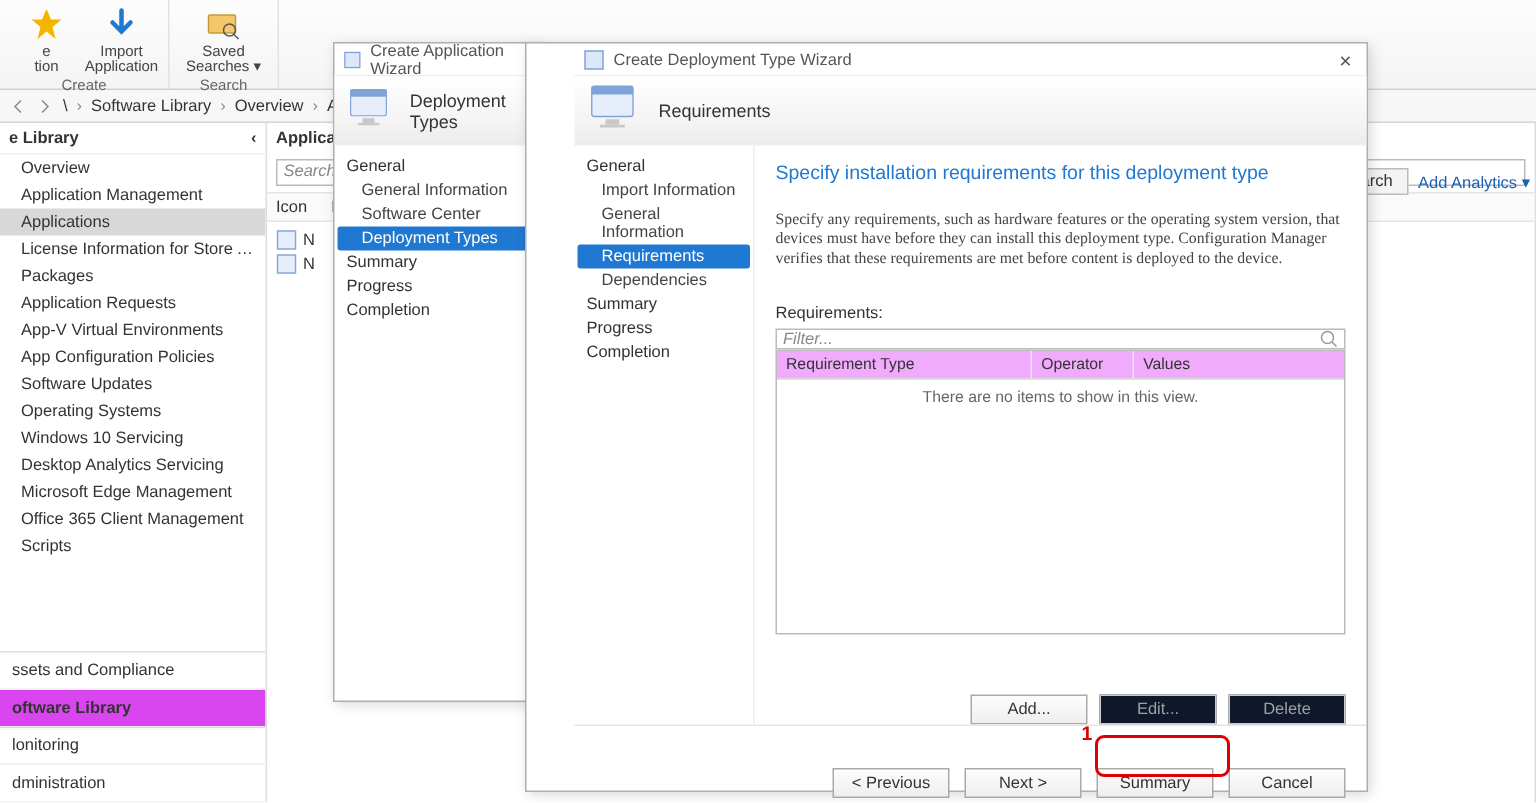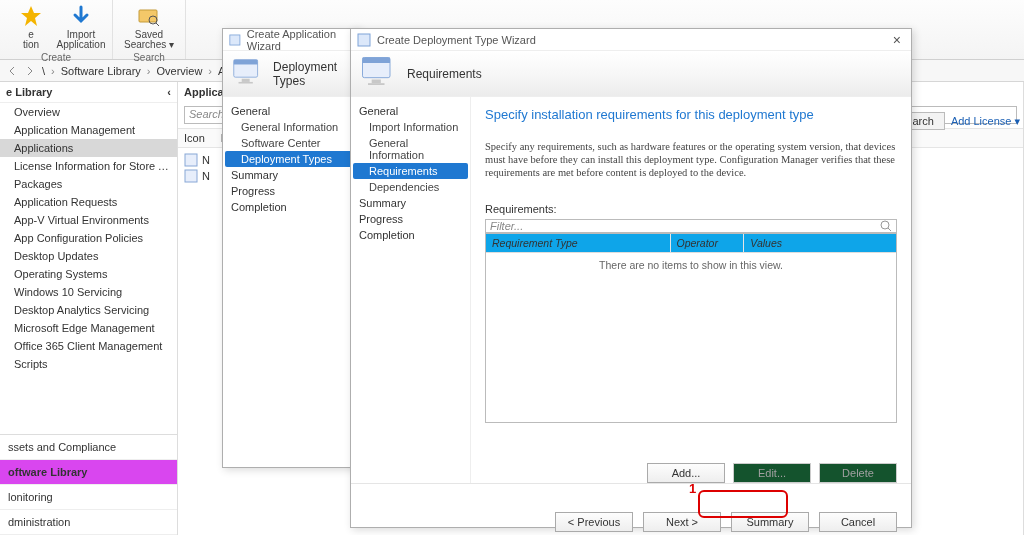--- a/index.html
+++ b/index.html
@@ -136,21 +136,21 @@
   
   .wizard {
     position: absolute;
     background: #fff;
     border: 1px solid #aeaeae;
     box-shadow: 2px 2px 8px rgba(0,0,0,.15);
     display: flex; flex-direction: column;
     z-index: 10;
   }
   .wizard.back { left: 222px; top: 28px; width: 138px; height: 440px; z-index: 9; }
-  .wizard.front { left: 350px; top: 28px; width: 562px; height: 500px; z-index: 11; }
+  .wizard.front { left: 350px; top: 28px; width: 562px; height: 500px; z-index: 11; padding-left: 32px; }
 
   .wiz-titlebar {
     height: 22px;
     display: flex; align-items: center;
     padding: 0 6px;
     font-size: 11px;
     color: #555;
     border-bottom: 1px solid #eee;
   }
   .wiz-titlebar .ic { width: 14px; height: 14px; margin-right: 6px; }
@@ -200,40 +200,40 @@
   }
   .req-grid {
     border: 1px solid #bbb;
     flex:1; margin-top:0;
     display:flex; flex-direction:column;
     min-height: 190px;
     background:#fff;
   }
   .req-grid-head {
     display:flex; border-bottom:1px solid #ddd;
-    font-size: 10.5px; background:#0ea5e9;font-style:italic;
+    font-size: 10.5px; background:#f0abfc;
   }
   .req-grid-head > div { padding: 3px 6px; border-right:1px solid #e5e5e5; }
   .req-grid-body {
     flex:1; display:flex; align-items:flex-start; justify-content:center;
     color:#666; font-size:10.5px; padding-top:6px;
   }
   .req-actions {
     display:flex; justify-content:flex-end; gap:8px; margin-top:8px;
   }
   .btn {
     border: 1px solid #aaa;
     background: linear-gradient(#fdfdfd,#eee);
     padding: 3px 0;
     width: 78px;
     text-align:center;
     font-size: 11px;
     margin-top: 32px;
   }
-  .btn.disabled { color:#a0a0a0; border-color:#ccc; background:#14532d; }
+  .btn.disabled { color:#a0a0a0; border-color:#ccc; background:#0f172a; }
 
   .wiz-footer {
     height: 44px;
     border-top: 1px solid #e5e5e5;
     display:flex; justify-content:flex-end; align-items:center;
     gap:10px; padding: 0 14px;
     position: relative;
   }
   .annot {
     position:absolute; color:#d00; font-weight:bold; font-size:13px;
@@ -310,21 +310,21 @@
     </div>
     <ul>
       <li>Overview</li>
       <li>Application Management</li>
       <li class="selected">Applications</li>
       <li>License Information for Store Apps</li>
       <li>Packages</li>
       <li>Application Requests</li>
       <li>App-V Virtual Environments</li>
       <li>App Configuration Policies</li>
-      <li>Desktop Updates</li>
+      <li>Software Updates</li>
       <li>Operating Systems</li>
       <li>Windows 10 Servicing</li>
       <li>Desktop Analytics Servicing</li>
       <li>Microsoft Edge Management</li>
       <li>Office 365 Client Management</li>
       <li>Scripts</li>
     </ul>
     <div class="nav-sections">
       <div class="nav-section">ssets and Compliance</div>
       <div class="nav-section active">oftware Library</div>
@@ -360,21 +360,21 @@
     </div>
   </div>
 </div>
 
 <div class="right-search">
   <svg width="12" height="12" viewBox="0 0 12 12">
       <circle cx="5" cy="5" r="4" fill="none" stroke="#777"></circle>
       <line x1="8" y1="8" x2="11" y2="11" stroke="#777"></line>
     </svg>
   <div class="sbtn">Search</div>
-  <a href="#" class="alink">Add License ▾</a>
+  <a href="#" class="alink">Add Analytics ▾</a>
 </div>
 
 <div class="wizard back">
   <div class="wiz-titlebar">
     <svg class="ic" viewBox="0 0 14 14">
         <rect x="1" y="1" width="12" height="12" fill="#dce8fa" stroke="#7fa3d7"></rect>
       </svg>
     <span>Create Application Wizard</span>
   </div>
   <div class="wiz-header">

